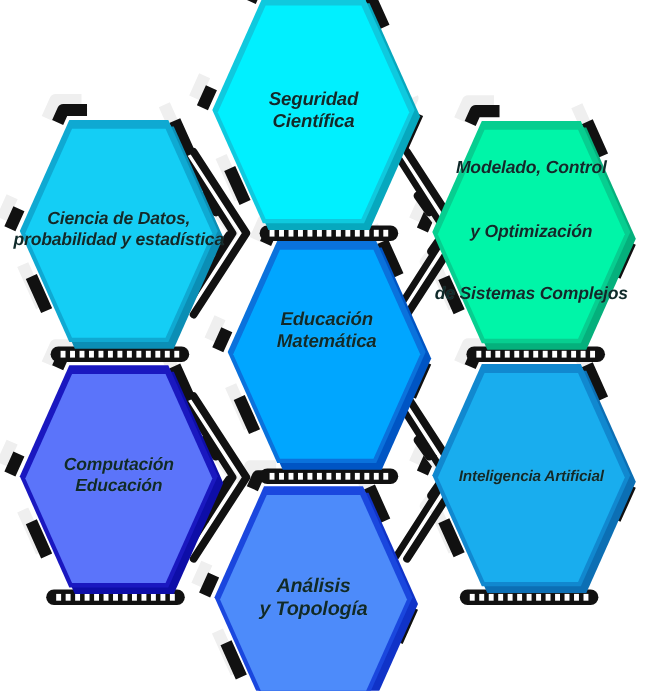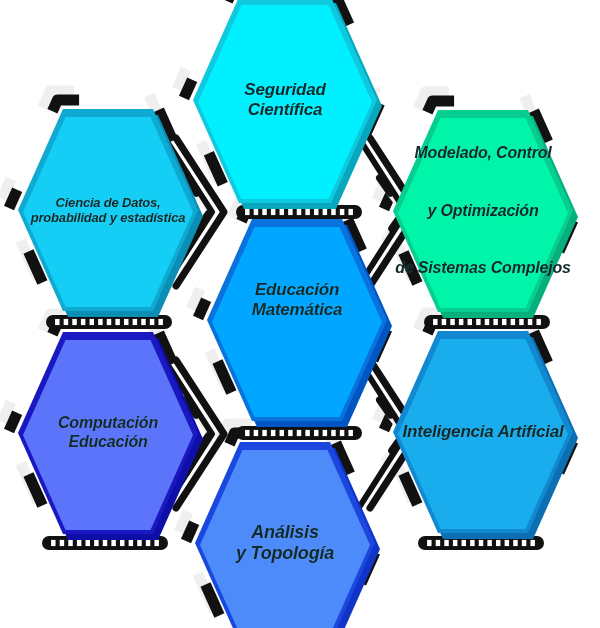--- a/index.html
+++ b/index.html
@@ -236,38 +236,38 @@
         <g>
           <polygon points="200.00,549.00 245.00,448.00 335.00,448.00 380.00,549.00 335.00,650.00 245.00,650.00" fill="#1033C8"></polygon>
           <polygon points="195.00,543.00 240.00,442.00 330.00,442.00 375.00,543.00 330.00,644.00 240.00,644.00" fill="#1A47DE"></polygon>
           <polygon points="200.00,545.00 242.50,450.00 327.50,450.00 370.00,545.00 327.50,640.00 242.50,640.00" fill="#4D8BFA"></polygon>
         </g>
       </svg>
       <div class="hexlabel" style="left: 193px; top: -3px; width: 184px; height: 206px; font-size: 17px; color: rgb(15, 42, 42);">
         <span>Seguridad</span>
         <span>Científica</span>
       </div>
-      <div class="hexlabel" style="left: 18px; top: 109px; width: 180px; height: 202px; font-size: 13px; color: rgb(15, 42, 42);">
+      <div class="hexlabel" style="left: 18px; top: 109px; width: 180px; height: 202px; font-size: 16px; color: rgb(15, 42, 42);">
         <span>Ciencia de Datos,</span>
         <span>probabilidad y estadística</span>
       </div>
       <div class="hexlabel" style="left: 393px; top: 110px; width: 180px; height: 202px; font-size: 16px; color: rgb(15, 42, 42); gap: 39px;">
         <span>Modelado, Control</span>
         <span>y Optimización</span>
         <span>de Sistemas Complejos</span>
       </div>
       <div class="hexlabel" style="left: 207px; top: 219px; width: 180px; height: 162px; font-size: 17px; color: rgb(15, 42, 42);">
         <span>Educación</span>
         <span>Matemática</span>
       </div>
       <div class="hexlabel" style="left: 18px; top: 332px; width: 180px; height: 202px; font-size: 16px; color: rgb(15, 42, 42);">
         <span>Computación</span>
         <span>Educación</span>
       </div>
-      <div class="hexlabel" style="left: 393px; top: 331px; width: 180px; height: 202px; font-size: 17px; color: rgb(15, 42, 42);">
+      <div class="hexlabel" style="left: 393px; top: 331px; width: 180px; height: 202px; font-size: 14px; color: rgb(15, 42, 42);">
         <span>Inteligencia Artificial</span>
       </div>
       <div class="hexlabel" style="left: 195px; top: 442px; width: 180px; height: 202px; font-size: 18px; color: rgb(15, 42, 42);">
         <span>Análisis</span>
         <span>y Topología</span>
       </div>
     </div>
 </div>
 
 </body></html>

